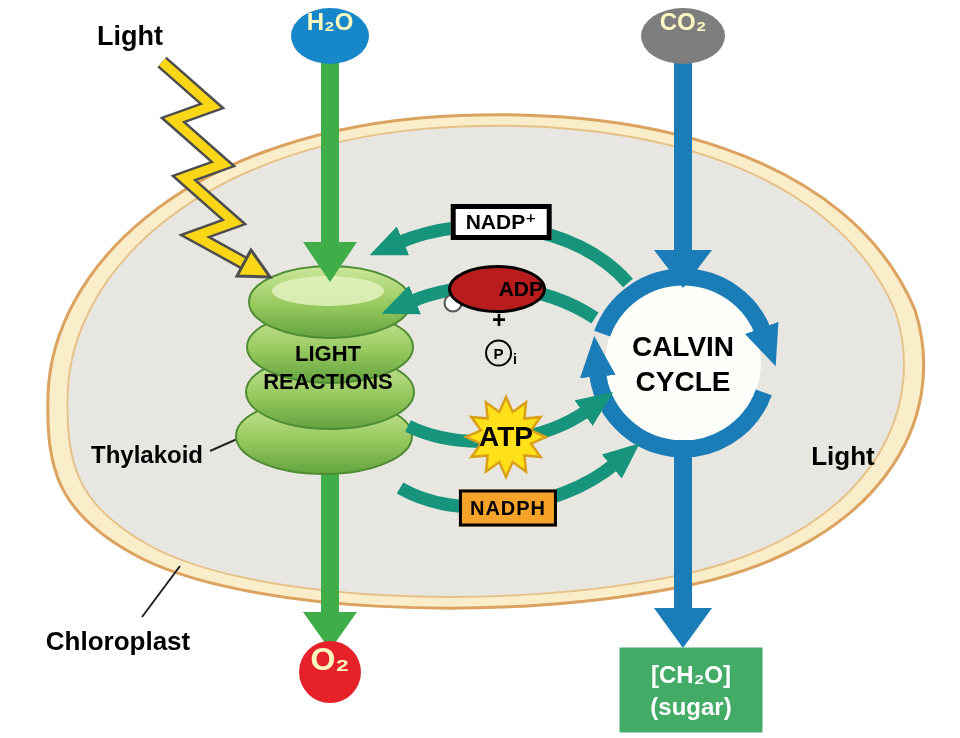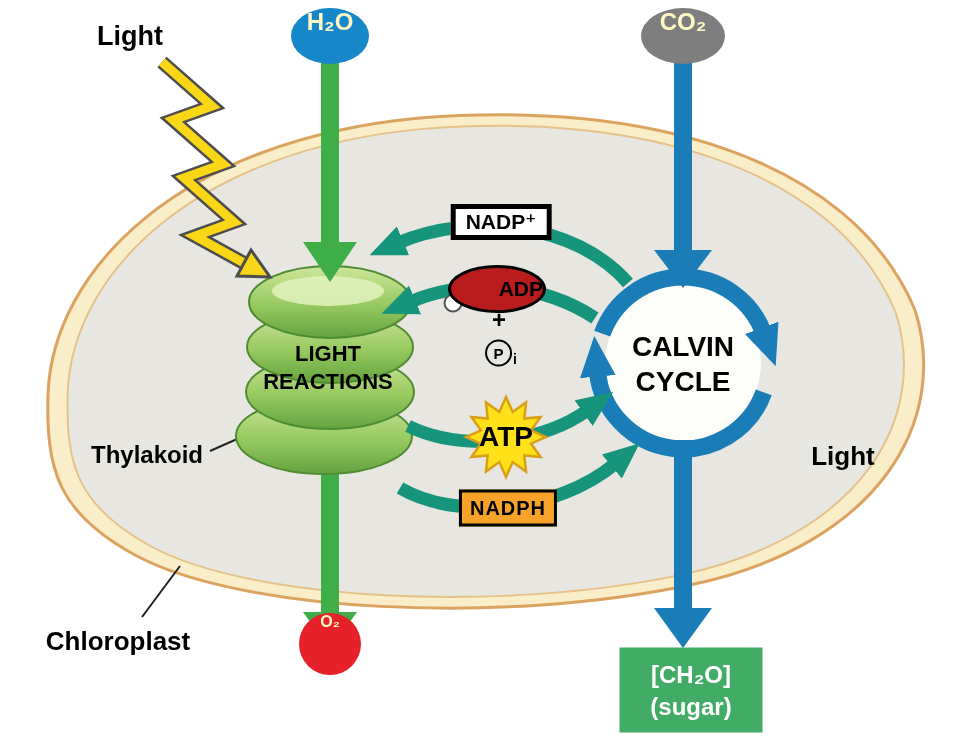--- a/index.html
+++ b/index.html
@@ -6,21 +6,21 @@
   .canvas{
     position:relative;width:960px;height:738px;background:#ffffff;overflow:hidden;
     font-family:"Liberation Sans","DejaVu Sans",sans-serif;color:#000;border-radius:27px;
   }
   .layer{position:absolute;left:0;top:0;width:960px;height:738px;}
   .abs{position:absolute;transform:translate(-50%,-50%);white-space:nowrap;}
   .pill{display:flex;align-items:flex-start;justify-content:center;border-radius:50%;color:#fef9c3;font-weight:bold;}
   #light-label{left:130px;top:36px;font-size:27px;font-weight:bold;}
   #h2o{left:330px;top:36px;width:78px;height:56px;background:#1687c8;font-size:24px;}
   #co2{left:683px;top:36px;width:84px;height:56px;background:#7e7e7e;font-size:24px;}
-  #o2{left:330px;top:644px;width:62px;height:62px;background:#e62129;font-size:16px;}
+  #o2{left:330px;top:672px;width:62px;height:62px;background:#e62129;font-size:32px;}
   #lr-label{left:328px;top:367px;font-size:22px;font-weight:bold;text-align:center;line-height:1.25;}
   #calvin-label{left:683px;top:364px;font-size:28px;font-weight:bold;text-align:center;line-height:1.25;}
   #nadp-box{left:501px;top:222px;background:#fff;border:5px solid #000000;padding:1px 10px;font-size:21px;font-weight:bold;}
   #adp-bubble{left:453px;top:303px;width:15px;height:15px;border:2px solid #555;border-radius:50%;background:#fff;}
   #adp-ellipse{left:497px;top:289px;width:92px;height:42px;background:#b91c1c;border:3px solid #000;border-radius:50%;display:flex;align-items:center;justify-content:flex-end;font-size:21px;font-weight:bold;}
   #plus-label{left:499px;top:320px;font-size:24px;font-weight:bold;}
   #pi-group{left:501px;top:353px;display:flex;align-items:center;font-weight:bold;}
   .p-circle{display:inline-flex;width:23px;height:23px;border:2.5px solid #000;border-radius:50%;align-items:center;justify-content:center;font-size:15px;font-weight:bold;}
   .p-sub{font-size:14px;margin:10px 0 0 1px;}
   #atp-label{left:506px;top:437px;font-size:28px;font-weight:bold;}

